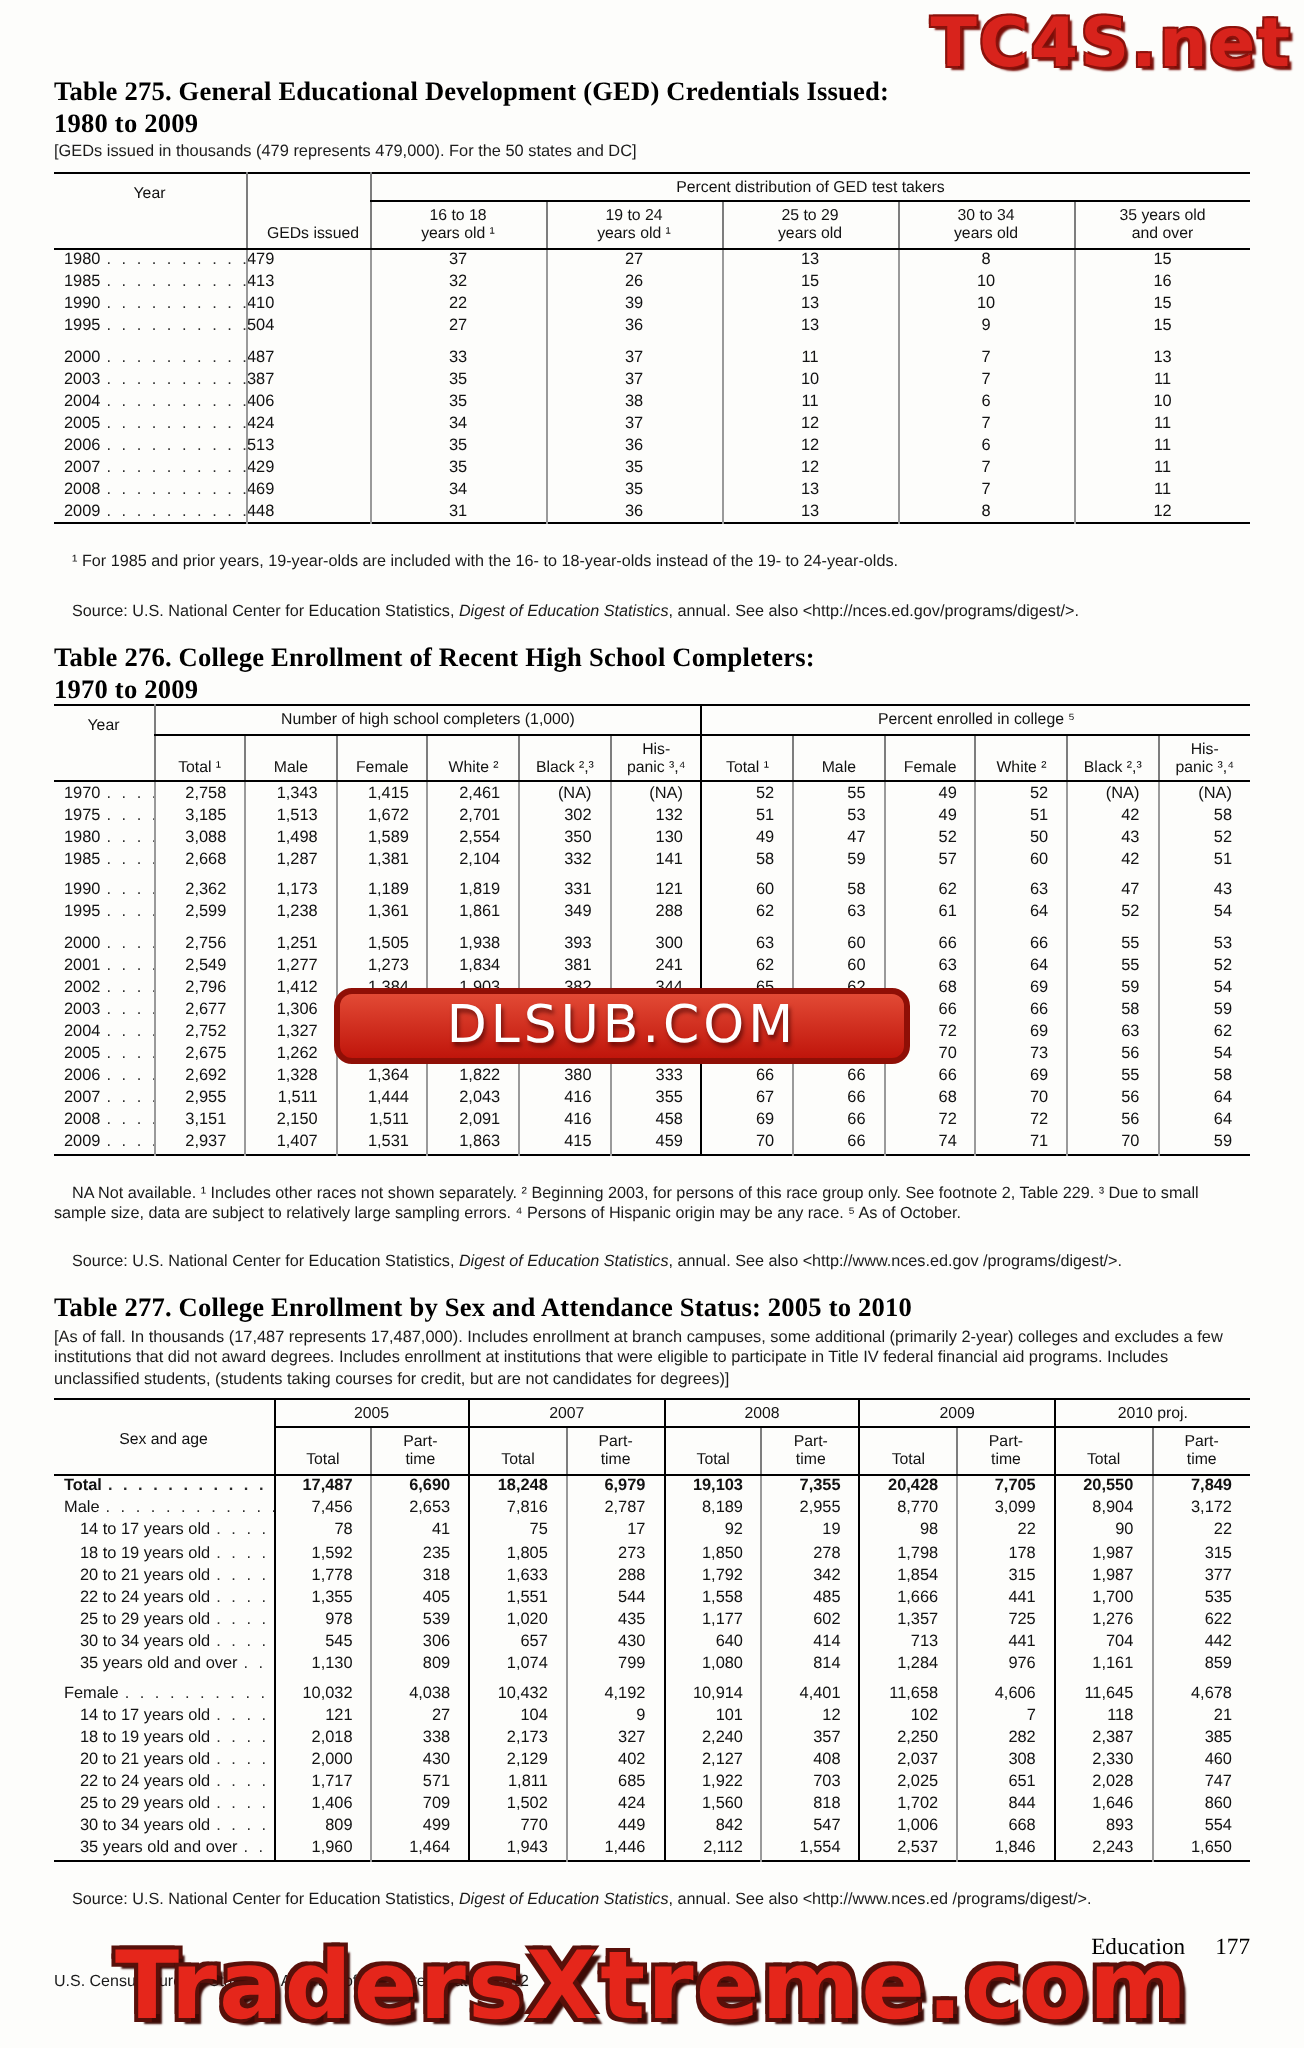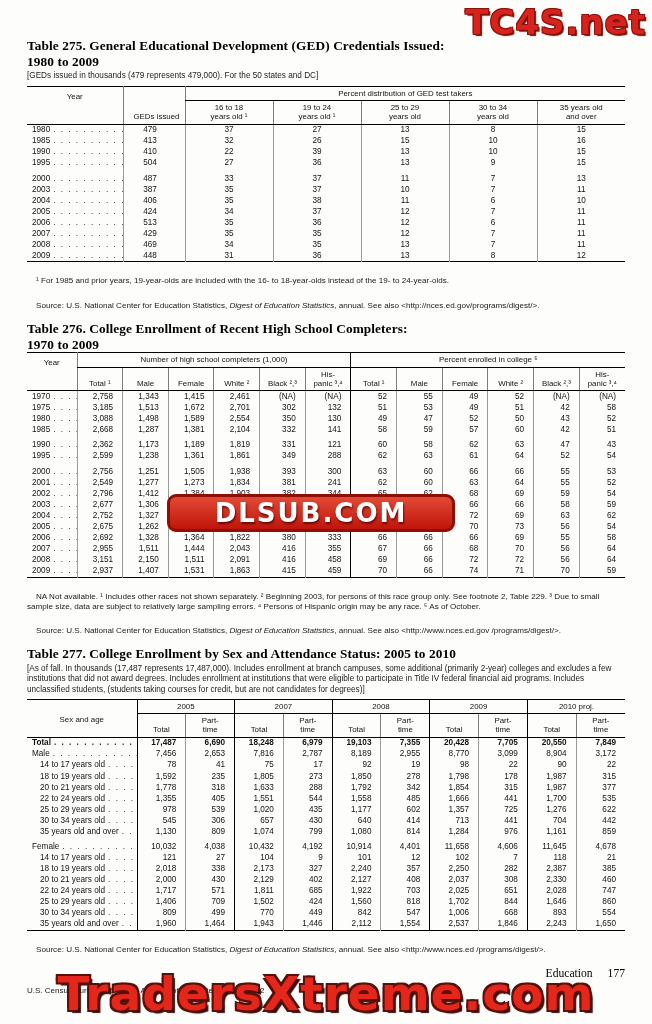--- a/index.html
+++ b/index.html
@@ -17,36 +17,36 @@
   th.grp{vertical-align:middle;padding:2px 4px}
   th.geds-h{text-align:right;vertical-align:bottom;padding-right:5px}
   tbody td{border-left:1px solid #9a9a9a;line-height:1.2;padding:.6px 0;overflow:hidden}
   td.stub{border-left:none;display:flex;align-items:flex-end;white-space:nowrap;overflow:hidden;padding-left:5px}
   td.stub .lbl{flex:none}
   td.stub .dots{flex:1 1 0;overflow:hidden;color:#2a2a2a;margin-left:3px;letter-spacing:1.5px}
   td.stub.indent{padding-left:13px}
   td.num{text-align:right;padding-right:9px}
   tr.gap td{padding-top:5px}
   tr.bold{font-weight:700}
-  .t275 td:nth-child(2){text-align:center;padding-right:8px}
+  .t275 td:nth-child(2){text-align:left;padding-right:8px}
   .t275 td:nth-child(n+3){text-align:center;padding-right:0}
   .t276 tbody td:nth-child(8){border-left-color:#000}
   .t276 thead tr.sub th:nth-child(7){border-left-color:#000}
   .t276 thead th.grp2{border-left-color:#000}
   .t277 tbody td:nth-child(even){border-left-color:#000}
   .t277 thead tr.sub th:nth-child(odd){border-left-color:#000}
   .t277 thead tr.top th{border-left-color:#000}
   .foot{font-size:8.1px;line-height:1.27;margin-top:14px;text-indent:9px;color:#1a1a1a;overflow-wrap:anywhere}
   .foot i{font-style:italic}
   .pagefoot{display:flex;justify-content:flex-end;align-items:baseline;gap:15px;margin-top:12px;font-family:"Liberation Serif",serif;font-size:11.6px;color:#000}
   .census{font-size:8px;margin-top:6px;color:#1a1a1a}
   .wm-top{position:absolute;top:2px;right:6px;z-index:5;font-family:"DejaVu Sans",sans-serif;font-size:34px;font-weight:700;color:#d8231c;letter-spacing:1px;
     text-shadow:-1px -1px 0 #8c120c,1px -1px 0 #8c120c,-1px 1px 0 #8c120c,2px 2px 1px #7a0e08}
   .wm-mid{position:absolute;top:142px;left:140px;width:288px;height:38px;z-index:5;background:linear-gradient(#e24a35,#c0150b);border:3px solid #8f0f06;border-radius:9px;
-    display:flex;align-items:center;justify-content:center;color:#fff;font-weight:700;font-size:26px;letter-spacing:2px;font-family:"DejaVu Sans",sans-serif;
+    display:flex;align-items:center;justify-content:center;color:#fff;font-weight:400;font-size:26px;letter-spacing:2px;font-family:"DejaVu Sans",sans-serif;
     text-shadow:1px 2px 2px rgba(60,0,0,.65)}
   .wm-bottom{position:absolute;left:0;top:966px;width:100%;z-index:5;text-align:center;font-family:"DejaVu Sans",sans-serif;font-size:47px;font-weight:700;color:#e5261b;letter-spacing:1px;
     text-shadow:-2px -2px 0 #58100a,2px -2px 0 #58100a,-2px 2px 0 #58100a,3px 3px 1px #3c0b06}
 </style>
 </head>
 <body>
 
 <div class="page">
 
   <div class="tbl-title">

